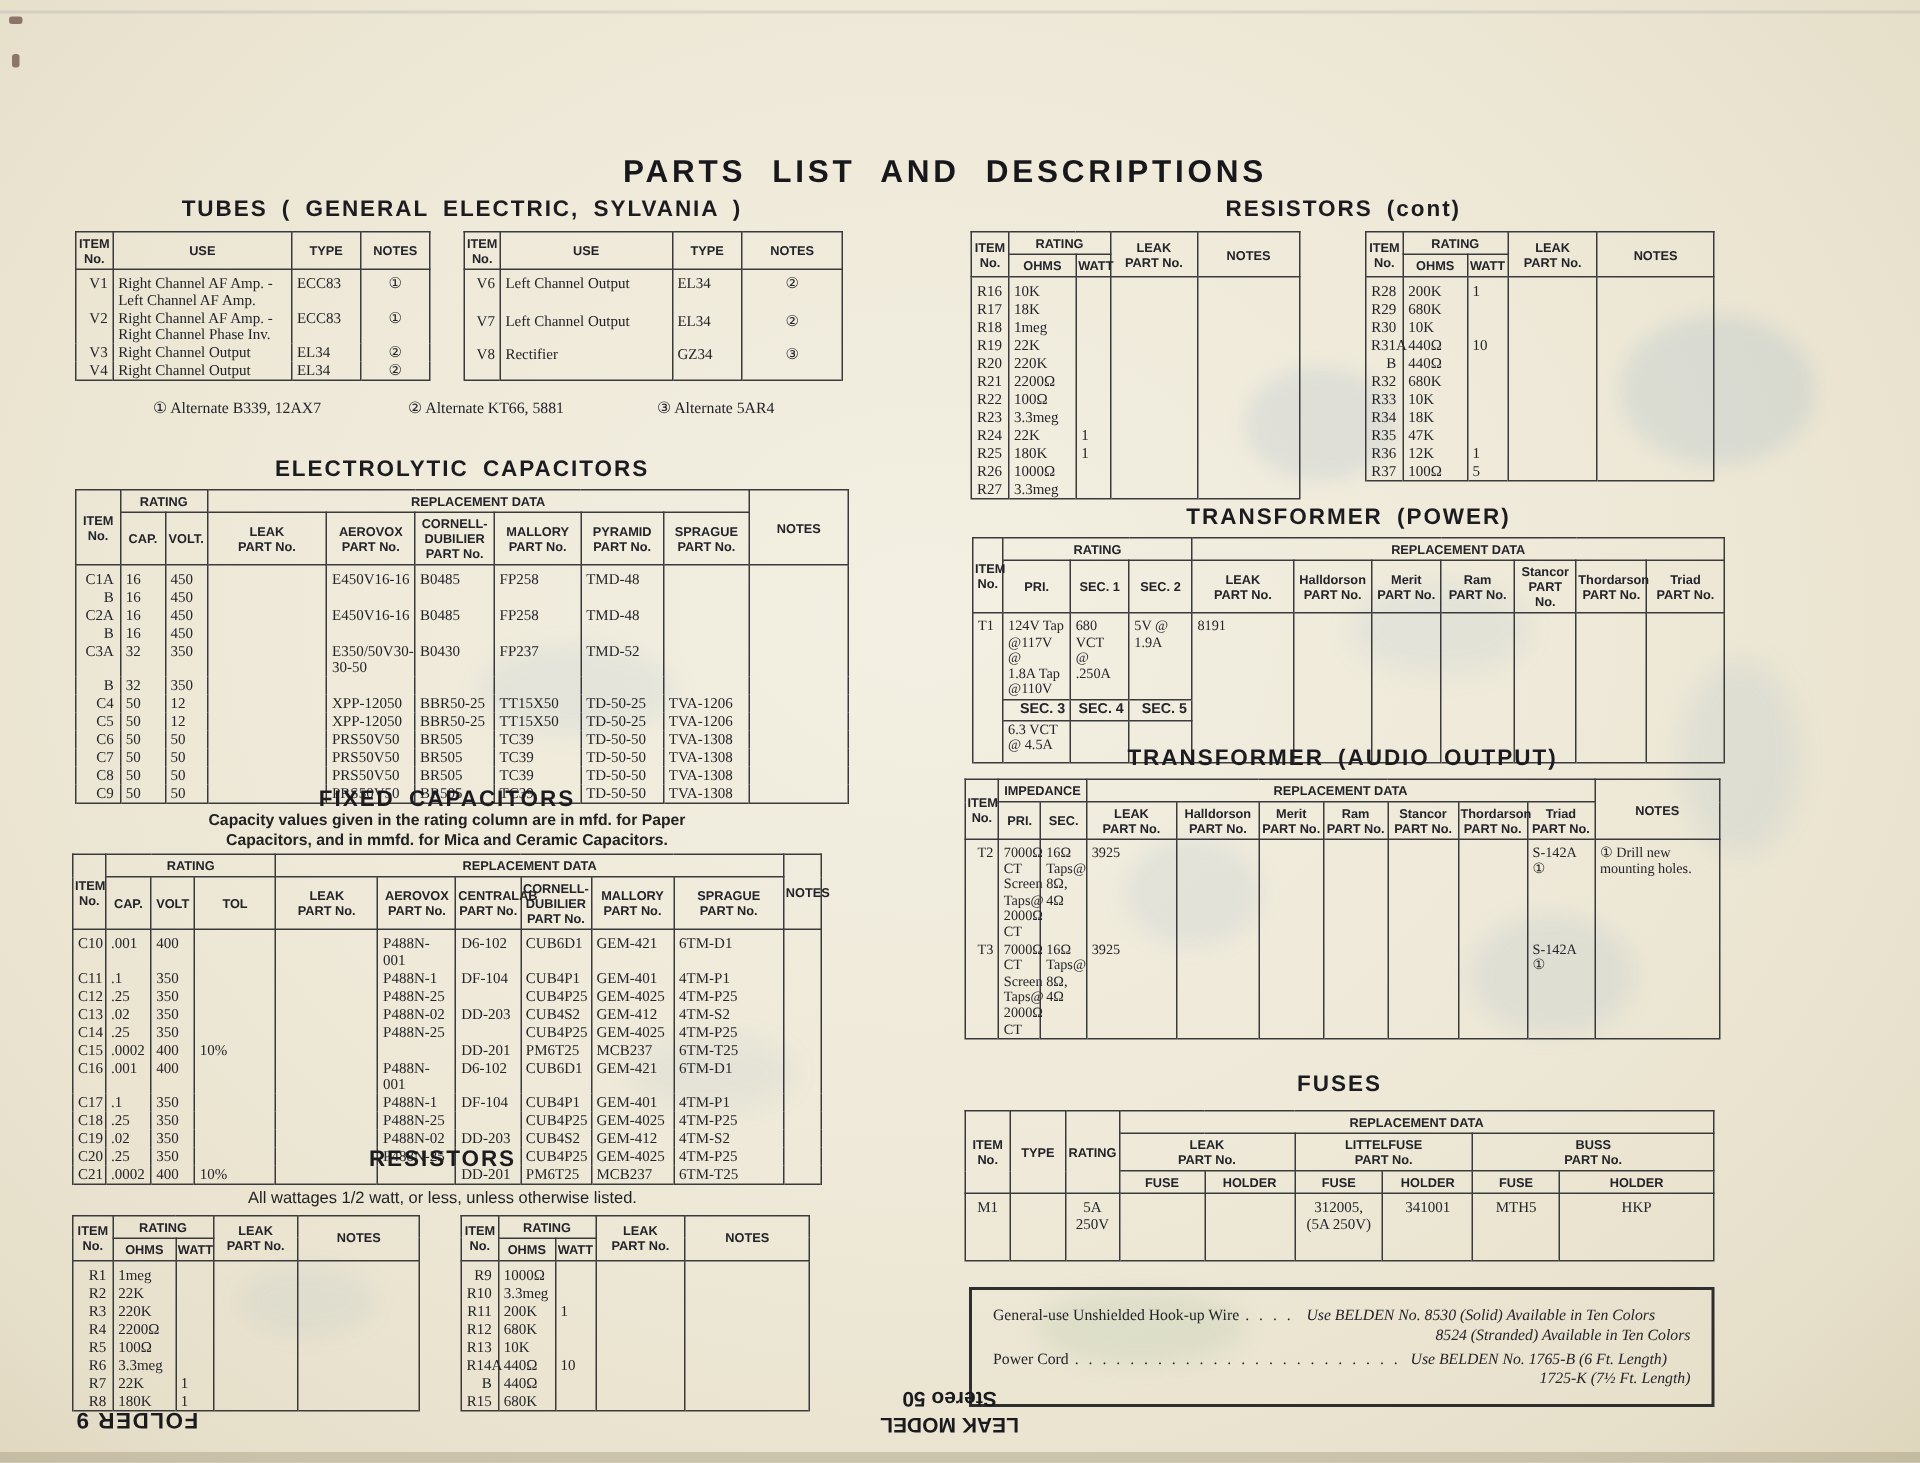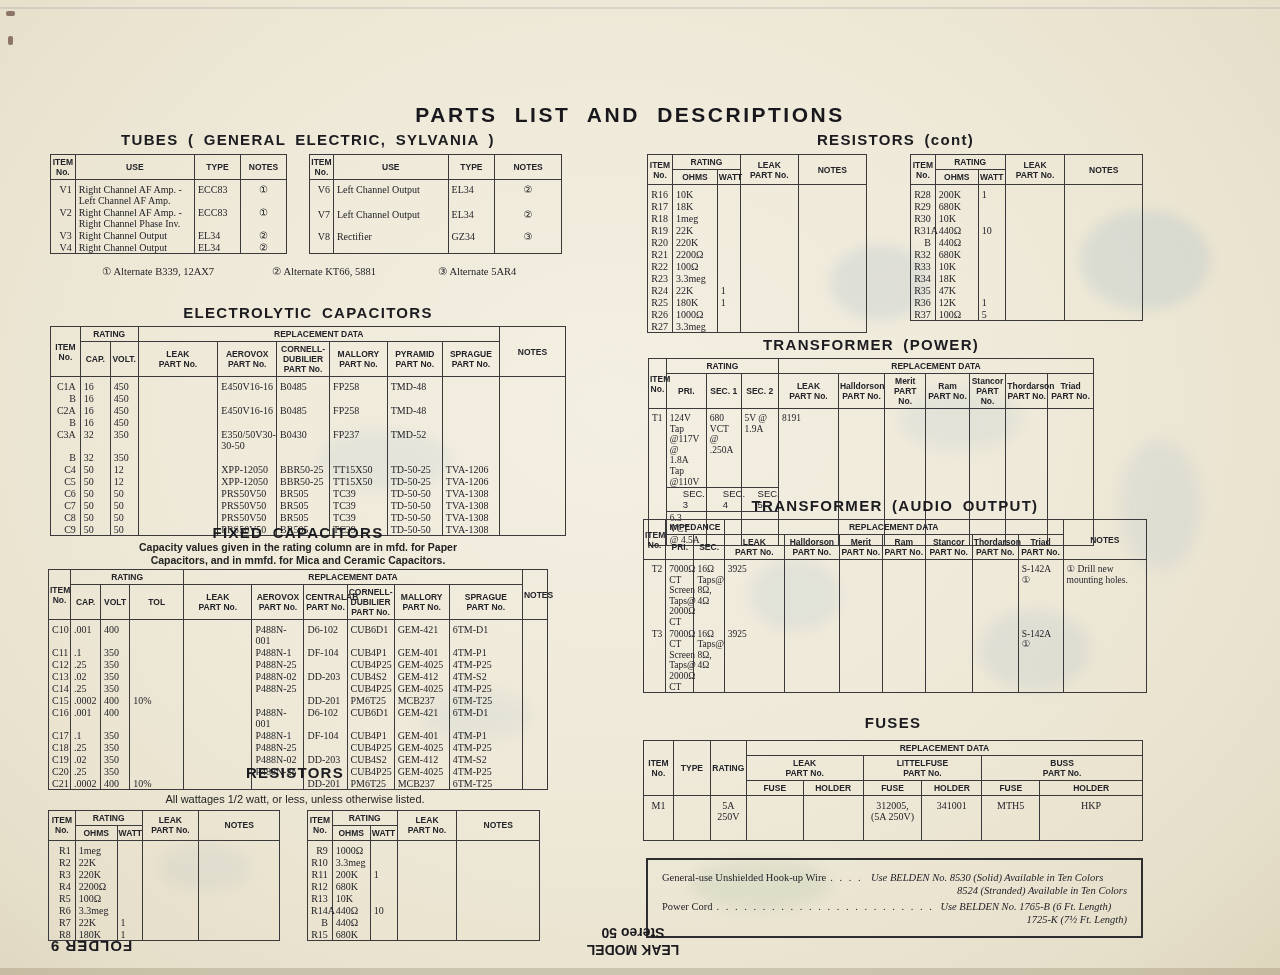--- a/index.html
+++ b/index.html
@@ -21,22 +21,22 @@
     padding:2px 1px;border:1px solid #3a3a3c;}
   .pt td{white-space:pre-line;vertical-align:top;padding:1px 3px 0 3px;
     border-left:1px solid #3a3a3c;border-right:1px solid #3a3a3c;}
   .pt tbody tr:first-child td{padding-top:4px;}
   .dense{font-size:9.5px;line-height:10.6px;}
   .t-item-right td:first-child{text-align:right;padding-right:4px;}
   .t-item-center td:first-child{text-align:right;font-family:Liberation Serif, serif;}
   .t-notes-center td:last-child{text-align:center;}
   .pt.power td, .pt.audio td{font-size:9.5px;line-height:10.6px;}
   tr.subhead td{border-top:1px solid #3a3a3c;border-bottom:1px solid #3a3a3c;
-    font-family:"Liberation Sans", sans-serif;font-weight:normal;font-size:8.5px;
-    text-align:left;padding:1px 16px;}
+    font-family:"Liberation Sans", sans-serif;font-weight:bold;font-size:8.5px;
+    text-align:right;padding:1px 3px;}
   .fuses tbody td{text-align:center;height:40px;padding-top:5px;}
   .footnotes{display:flex;font-size:10.5px;color:#232329;}
   .footnotes span{white-space:nowrap;}
   .wirebox{border:2px solid #2e2e30;padding:8px 14px 10px 14px;font-size:10.5px;line-height:13px;color:#232329;}
   .wire-row{display:flex;align-items:flex-start;margin-top:3px;}
   .wire-label{white-space:nowrap;}
   .wire-dots{flex:1;overflow:hidden;white-space:nowrap;margin:0 4px;letter-spacing:2px;}
   .wire-dots::after{content:". . . . . . . . . . . . . . . . . . . . . . . . . . . . . . . . . . . . . . . . . . . . . . . .";}
   .wire-vals{white-space:nowrap;font-style:italic;}
   .wire-vals .l2{padding-left:86px;}
@@ -936,21 +936,21 @@
               <td>100Ω</td>
               <td>5</td>
               <td></td>
               <td></td>
             </tr>
           </tbody>
       </table>
     </div>
   </div>
 
-  <div class="sec" style="left:648px;top:336px;width:446px;">
+  <div class="sec" style="left:648px;top:336px;width:502px;">
     <div class="heading">TRANSFORMER (POWER)</div>
     <table class="pt power" style="margin-top:5px;">
       <colgroup>
           <col style="width:4%">
           <col style="width:9%">
           <col style="width:7.8%">
           <col style="width:8.4%">
           <col style="width:13.5%">
           <col style="width:10.4%">
           <col style="width:9.2%">

